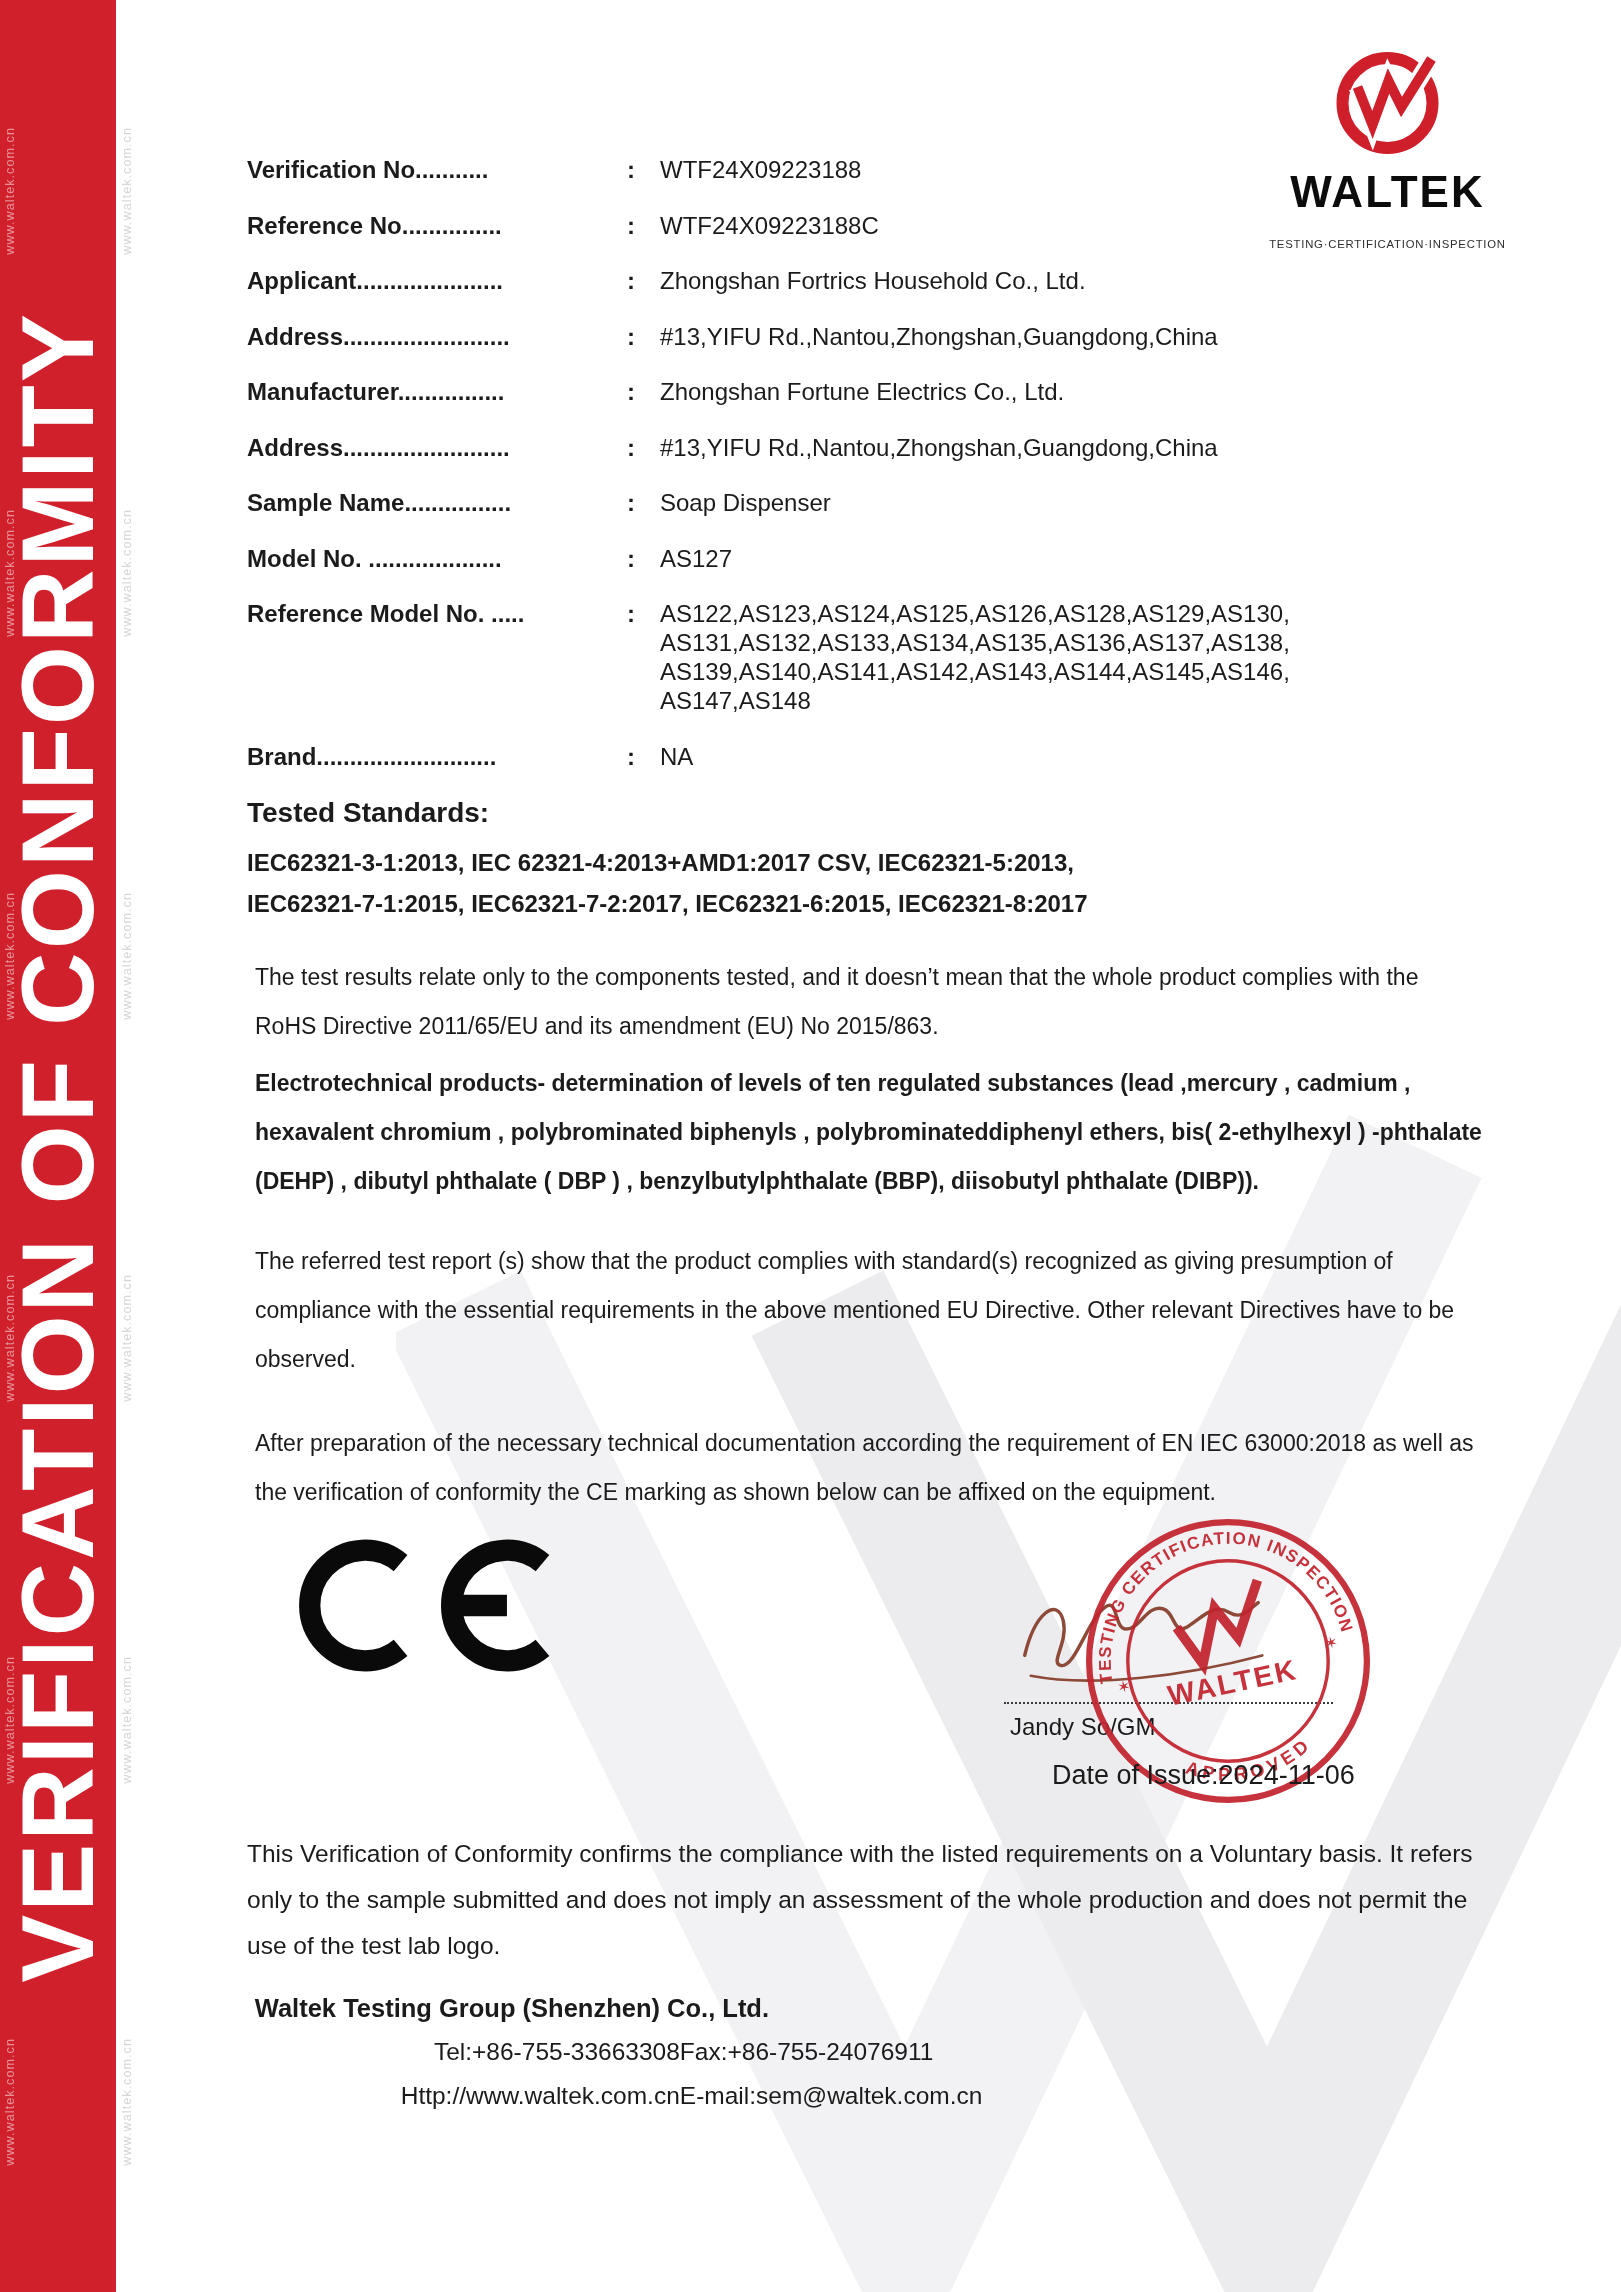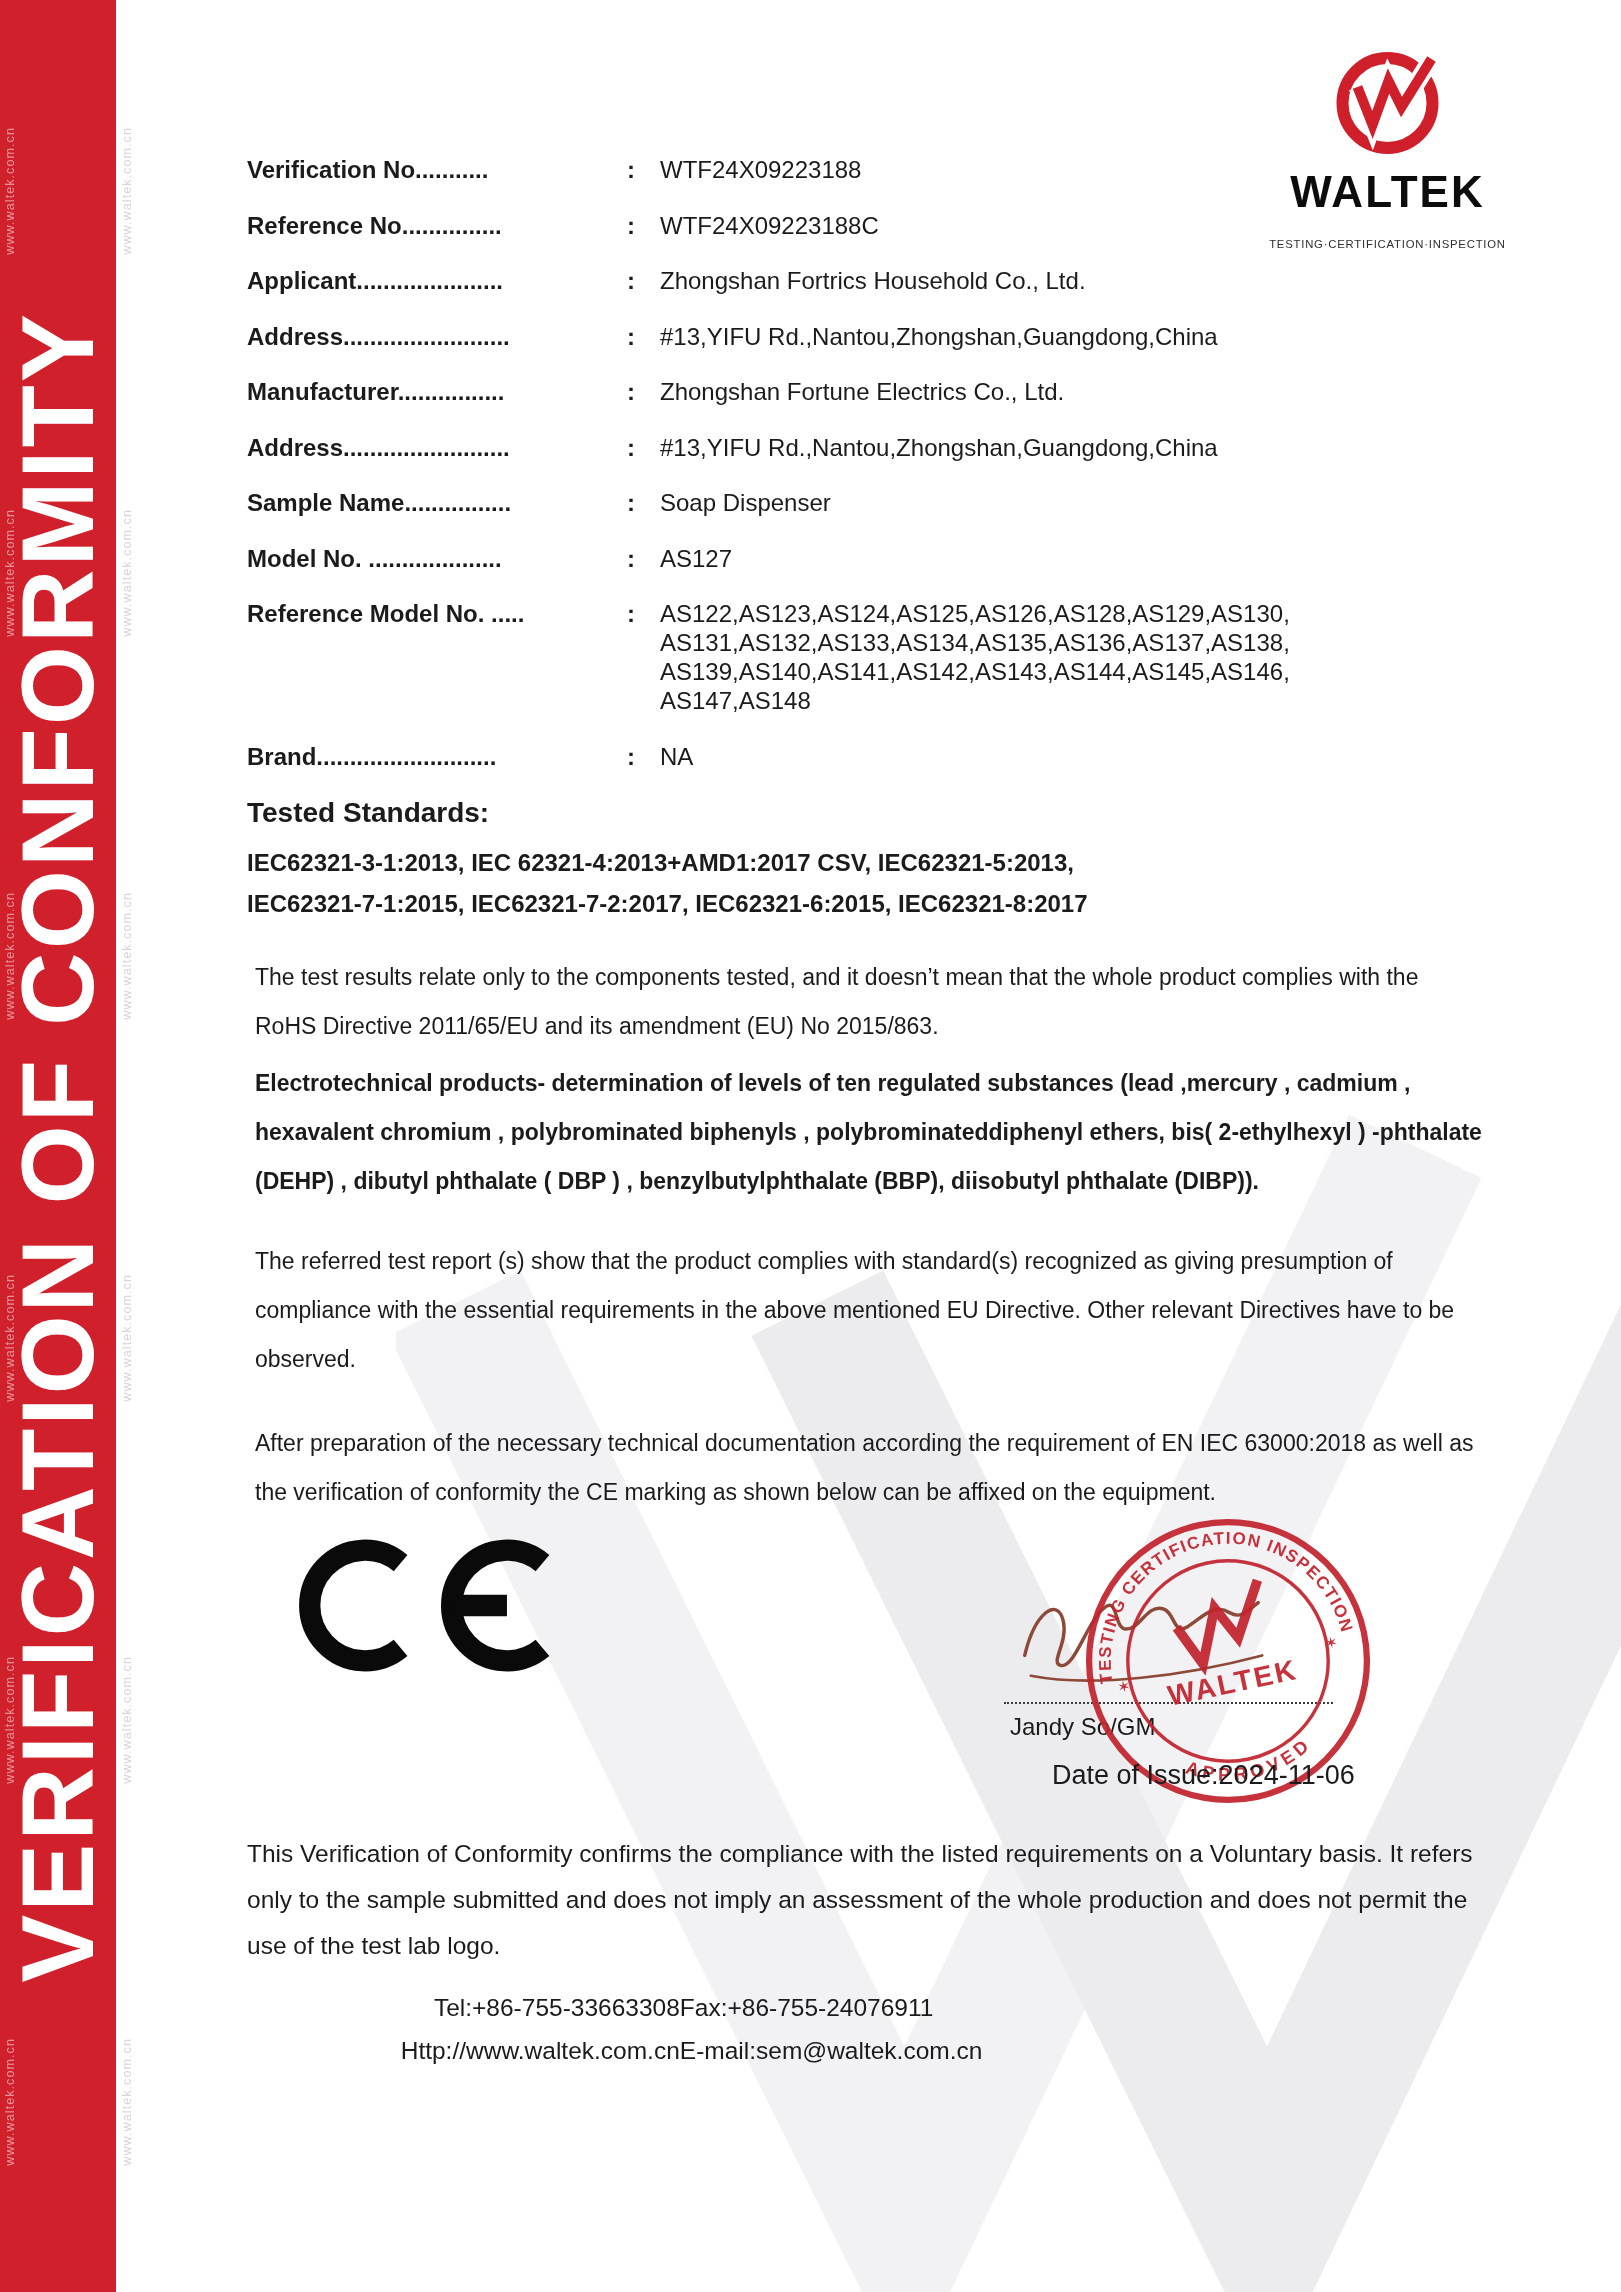--- a/index.html
+++ b/index.html
@@ -194,20 +194,21 @@
           <textPath href="#arcBot" startOffset="50%" text-anchor="middle">APPROVED</textPath>
         </text>
         <text x="30" y="138" font-size="14" fill="#c2242e">✶</text>
         <text x="216" y="138" font-size="14" fill="#c2242e">✶</text>
         <polyline points="92,92 108,128 128,82 143,112 170,66" fill="none" stroke="#c2242e" stroke-width="8.5"></polyline>
         <text x="130" y="158" text-anchor="middle" font-size="25" font-weight="700" letter-spacing="2" fill="#c2242e">WALTEK</text>
       </svg>
     </div>
 
     <p class="footer-notice">This Verification of Conformity confirms the compliance with the listed requirements on a Voluntary basis. It refers only to the sample submitted and does not imply an assessment of the whole production and does not permit the use of the test lab logo.</p>
+    <div class="footer-company">Waltek Testing Group (Shenzhen) Co., Ltd.</div>
     <div class="footer-line">
       <span class="c1">Tel:+86-755-33663308</span>
       <span>Fax:+86-755-24076911</span>
     </div>
     <div class="footer-line">
       <span class="c1">Http://www.waltek.com.cn</span>
       <span>E-mail:sem@waltek.com.cn</span>
     </div>
 
   </main>

